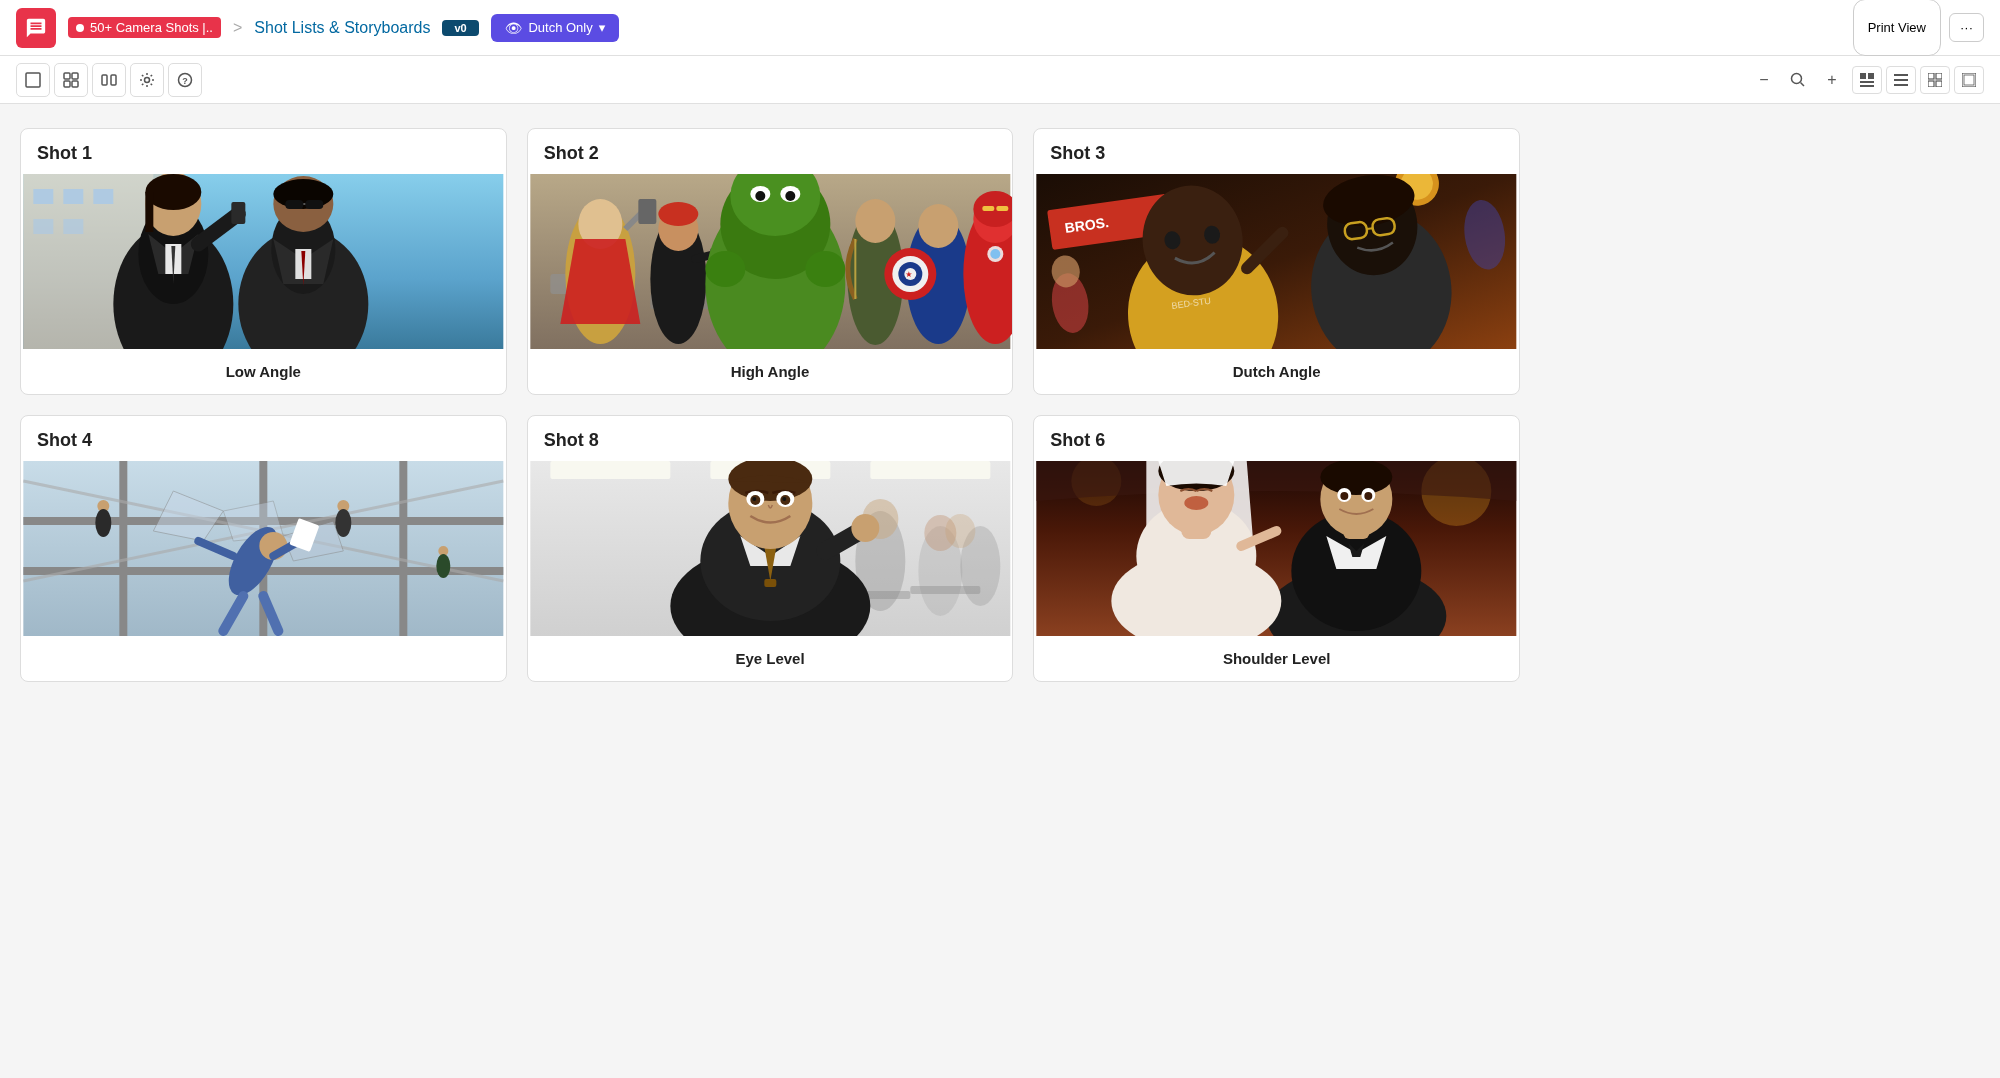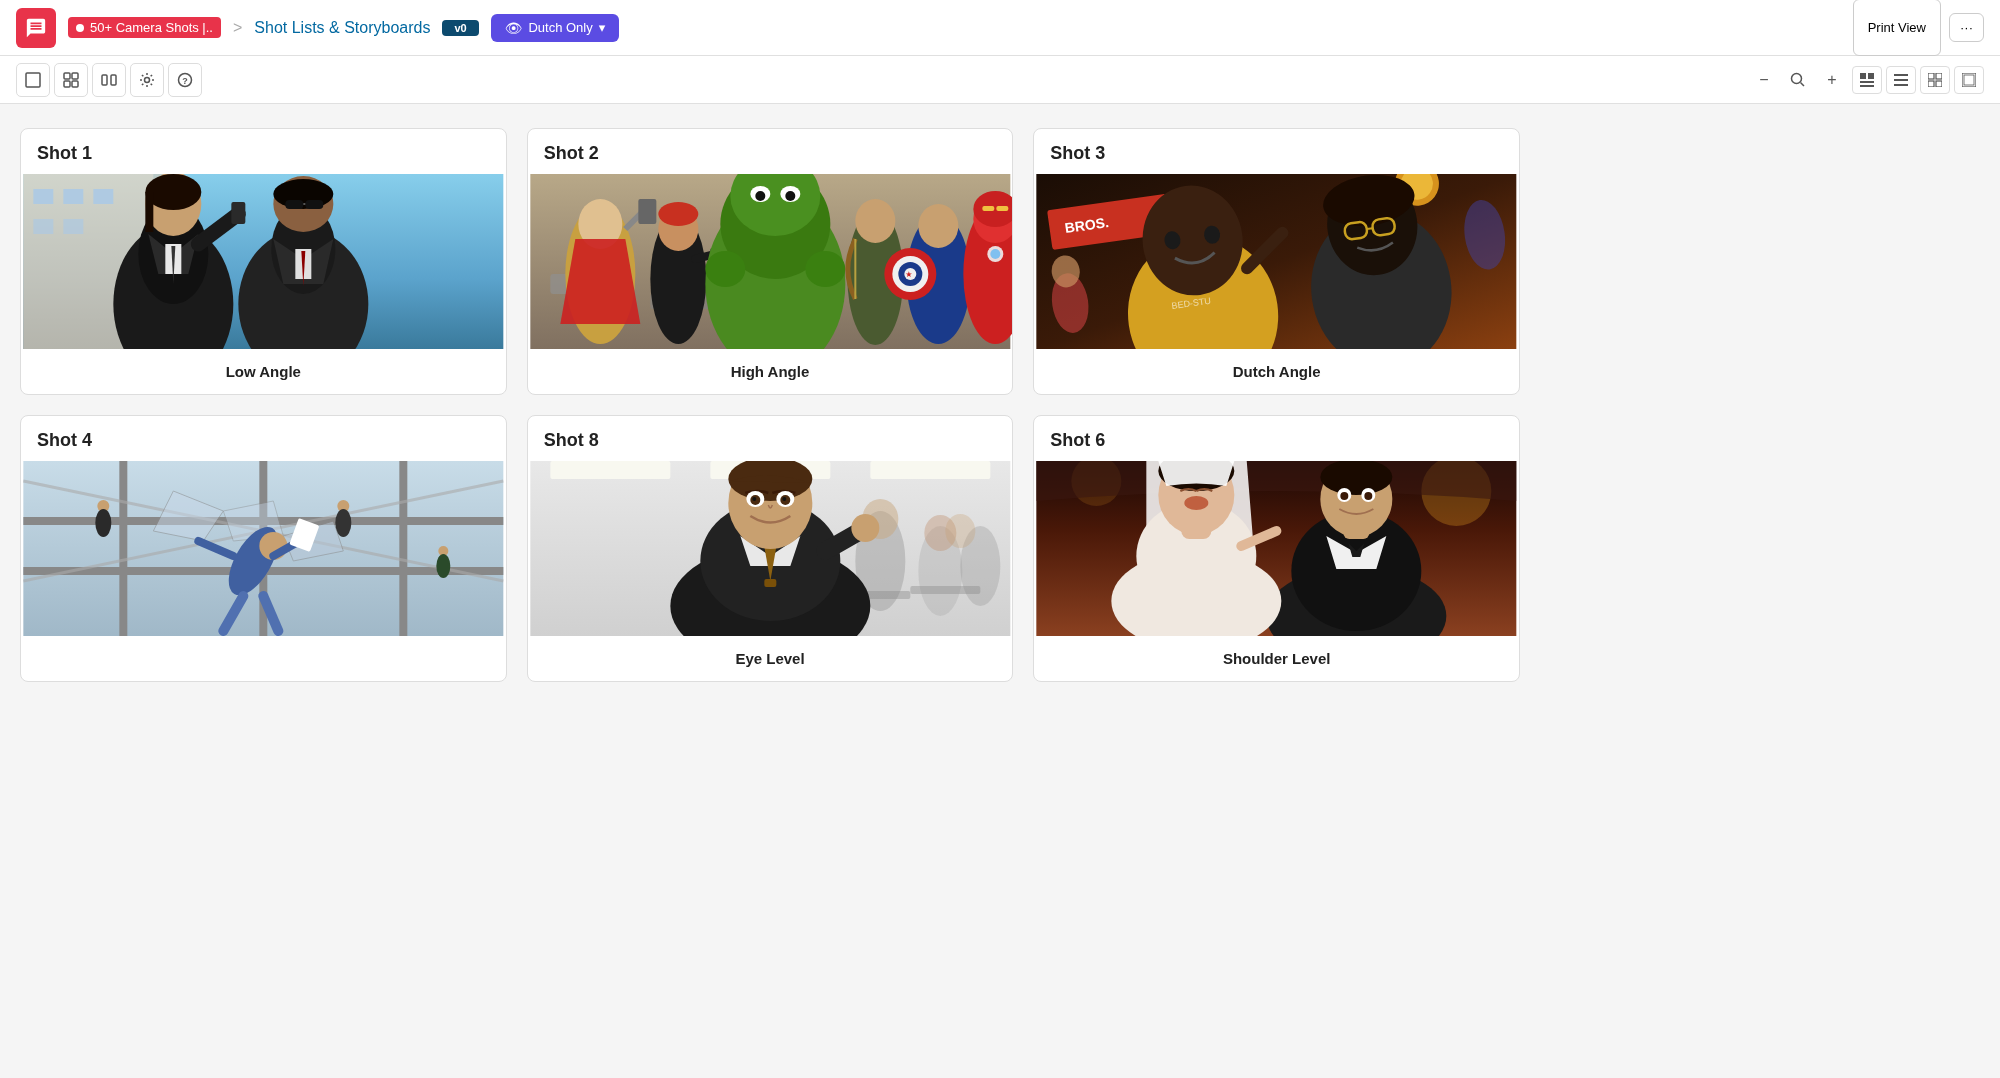--- a/index.html
+++ b/index.html
@@ -52,21 +52,21 @@
       display: flex; align-items: center; gap: 6px;
     }
     .view-only-btn .eye-icon { font-size: 14px; }
     .header-right {
       margin-left: auto;
       display: flex; align-items: center; gap: 8px;
     }
     .print-view-btn {
       border: 1px solid #ccc;
       background: white;
-      border-radius: 6px;
+      border-radius: 12px;
       padding: 20px 14px;
       font-size: 13px;
       cursor: pointer;
     }
     .more-btn {
       border: 1px solid #ccc;
       background: white;
       border-radius: 6px;
       padding: 6px 10px;
       font-size: 13px;

